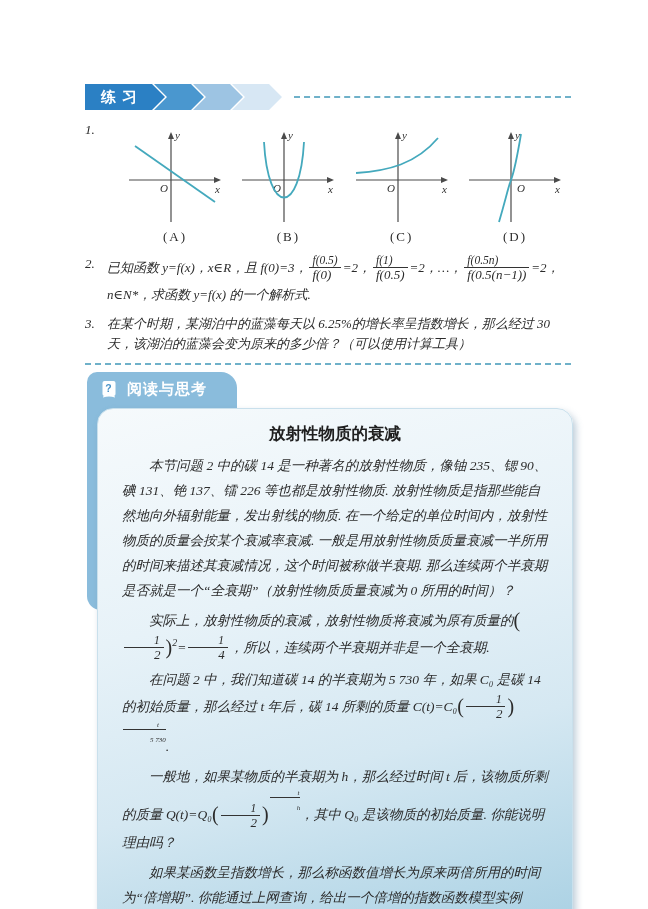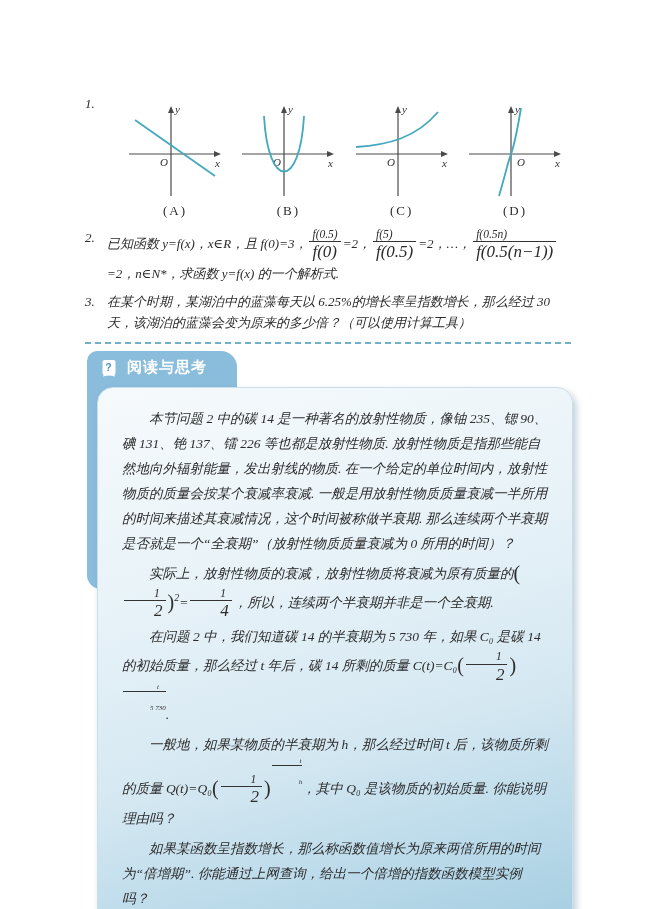--- a/index.html
+++ b/index.html
@@ -40,21 +40,21 @@
   
   .graphs { display:flex; justify-content:space-between; padding:6px 2px 0 14px; }
   .graph-fig { text-align:center; width:108px; }
   .graph-fig svg { display:block; }
   .graph-cap { font-size:13px; font-style:normal; letter-spacing:2px; margin-top:1px; }
   .axis-label { font-family:"Liberation Serif",serif; font-style:italic; font-size:11px; fill:#333; }
 
   
   .frac { display:inline-block; vertical-align:middle; text-align:left; line-height:1.15; margin:0 2px; font-style:italic; }
   .frac .fn { display:block; font-size:11.5px; padding:0 3px; }
-  .frac .fd { display:block; font-size:17px; padding:0 3px; border-top:1px solid #333; }
+  .frac .fd { display:block; font-size:13px; padding:0 3px; border-top:1px solid #333; }
 
   
   .dash-full { border-top:2px dashed #6fb1c9; margin-top:8px; }
 
   
   .reading { position:relative; margin-top:7px; }
   .tab {
     display:inline-flex; align-items:center; gap:8px;
     background:#8abcdc; color:#fff;
     font-family:"Liberation Sans","DejaVu Sans",sans-serif;
@@ -76,33 +76,42 @@
   .panel-title {
     text-align:center; font-family:"Liberation Sans","DejaVu Sans",sans-serif;
     font-weight:bold; font-size:16.5px; color:#1f1f1f; margin-bottom:9px; font-style:normal;
   }
   .panel p { font-size:13.5px; line-height:1.85; text-indent:2em; margin:5px 0; font-style:italic; }
   .math { font-style:italic; }
   .bp { font-size:20px; vertical-align:-2px; font-style:normal; line-height:1; }
   sup.e2 { font-size:10px; }
   .supfrac { display:inline-block; text-align:center; line-height:1; vertical-align:9px; margin-left:1px; font-style:italic; }
   .supfrac .n { display:block; font-size:7px; }
-  .supfrac .d { display:block; font-size:7px; border-top:0.6px solid #333; padding-top:13px; }
+  .supfrac .d { display:block; font-size:7px; border-top:0.6px solid #333; padding-top:7px; }
 
   
   .footer { position:absolute; right:78px; bottom:48px; display:flex; align-items:baseline; gap:12px; }
   .footer .chapter { font-size:12px; color:#333; letter-spacing:1px; }
   .footer .pageno { font-family:"Liberation Sans","DejaVu Sans",sans-serif; font-size:15px; color:#222; }
 </style>
 </head>
 <body>
 
 <div class="page">
   <div class="content">
 
+    <div class="ex-header">
+      <div class="banner">
+        <span>练习</span>
+      </div>
+      <span class="chev c1"></span>
+      <span class="chev c2"></span>
+      <span class="chev c3"></span>
+      <div class="dash-rule"></div>
+    </div>
 
     <div class="problems">
 
       <div class="problem">
         <span class="pnum">1.</span>
         <div class="pbody">
           <div class="graphs">
 
             <figure class="graph-fig">
               <svg width="106" height="100" viewBox="0 0 106 100">
@@ -160,21 +169,21 @@
               <figcaption class="graph-cap">(D)</figcaption>
             </figure>
 
           </div>
         </div>
       </div>
 
       <div class="problem">
         <span class="pnum">2.</span>
         <div class="pbody p2body">
-          <span>已知函数 y=f(x)，x∈R，且 f(0)=3，</span><span class="frac"><span class="fn">f(0.5)</span><span class="fd">f(0)</span></span><span>=2，</span><span class="frac"><span class="fn">f(5)</span><span class="fd">f(0.5)</span></span><span>=2，…，</span><span class="frac"><span class="fn">f(0.5n)</span><span class="fd">f(0.5(n−1))</span></span><span>=2，n∈N*，求函数 y=f(x) 的一个解析式.</span>
+          <span>已知函数 y=f(x)，x∈R，且 f(0)=3，</span><span class="frac"><span class="fn">f(0.5)</span><span class="fd">f(0)</span></span><span>=2，</span><span class="frac"><span class="fn">f(1)</span><span class="fd">f(0.5)</span></span><span>=2，…，</span><span class="frac"><span class="fn">f(0.5n)</span><span class="fd">f(0.5(n−1))</span></span><span>=2，n∈N*，求函数 y=f(x) 的一个解析式.</span>
         </div>
       </div>
 
       <div class="problem">
         <span class="pnum">3.</span>
         <div class="pbody">
           <span>在某个时期，某湖泊中的蓝藻每天以 6.25%的增长率呈指数增长，那么经过 30 天，该湖泊的蓝藻会变为原来的多少倍？（可以使用计算工具）</span>
         </div>
       </div>
 
@@ -187,20 +196,21 @@
         <svg width="20" height="20" viewBox="0 0 20 20">
           <rect x="3.5" y="2" width="13" height="15" rx="2" fill="#ffffff"></rect>
           <path d="M4 17.5 q6 -2.5 12 0 l0 1 q-6 -2 -12 0 z" fill="#ffffff"></path>
           <text x="10" y="13" font-size="10.5" font-weight="bold" fill="#4a93c8" text-anchor="middle" font-family="Liberation Sans, sans-serif">?</text>
         </svg>
         <span>阅读与思考</span>
       </div>
       <div class="spine"></div>
 
       <div class="panel">
+        <div class="panel-title">放射性物质的衰减</div>
 
         <p>本节问题 2 中的碳 14 是一种著名的放射性物质，像铀 235、锶 90、碘 131、铯 137、镭 226 等也都是放射性物质. 放射性物质是指那些能自然地向外辐射能量，发出射线的物质. 在一个给定的单位时间内，放射性物质的质量会按某个衰减率衰减. 一般是用放射性物质质量衰减一半所用的时间来描述其衰减情况，这个时间被称做半衰期. 那么连续两个半衰期是否就是一个“全衰期”（放射性物质质量衰减为 0 所用的时间）？</p>
 
         <p><span>实际上，放射性物质的衰减，放射性物质将衰减为原有质量的</span><span class="bp">(</span><span class="frac"><span class="fn">1</span><span class="fd">2</span></span><span class="bp">)</span><sup class="e2">2</sup><span class="math">=</span><span class="frac"><span class="fn">1</span><span class="fd">4</span></span><span>，所以，连续两个半衰期并非是一个全衰期.</span></p>
 
         <p><span>在问题 2 中，我们知道碳 14 的半衰期为 5 730 年，如果 C₀ 是碳 14 的初始质量，那么经过 t 年后，碳 14 所剩的质量 </span><span class="math">C(t)=C₀</span><span class="bp">(</span><span class="frac"><span class="fn">1</span><span class="fd">2</span></span><span class="bp">)</span><span class="supfrac"><span class="n">t</span><span class="d">5 730</span></span><span>.</span></p>
 
         <p><span>一般地，如果某物质的半衰期为 h，那么经过时间 t 后，该物质所剩的质量 </span><span class="math">Q(t)=Q₀</span><span class="bp">(</span><span class="frac"><span class="fn">1</span><span class="fd">2</span></span><span class="bp">)</span><span class="supfrac"><span class="n">t</span><span class="d">h</span></span><span>，其中 Q₀ 是该物质的初始质量. 你能说明理由吗？</span></p>
 
         <p>如果某函数呈指数增长，那么称函数值增长为原来两倍所用的时间为“倍增期”. 你能通过上网查询，给出一个倍增的指数函数模型实例吗？</p>

